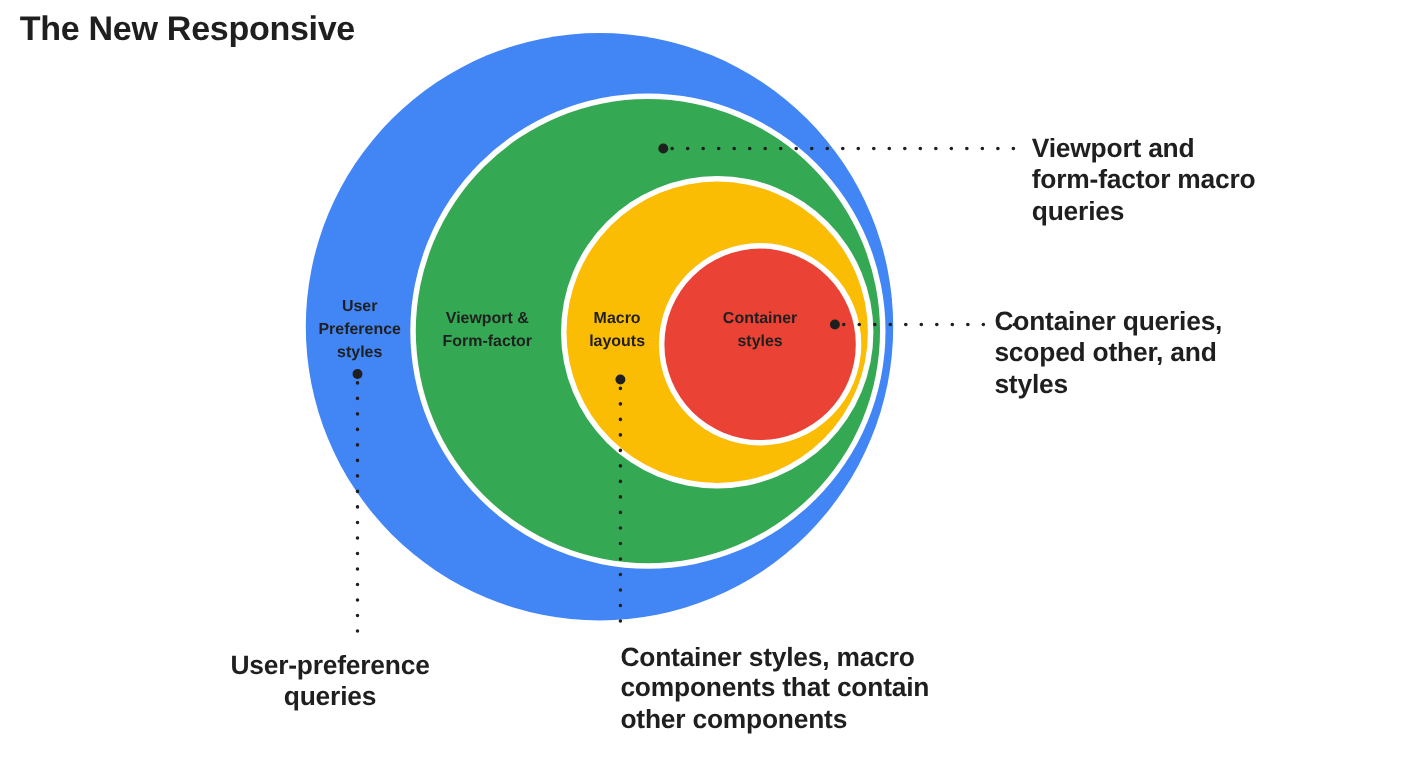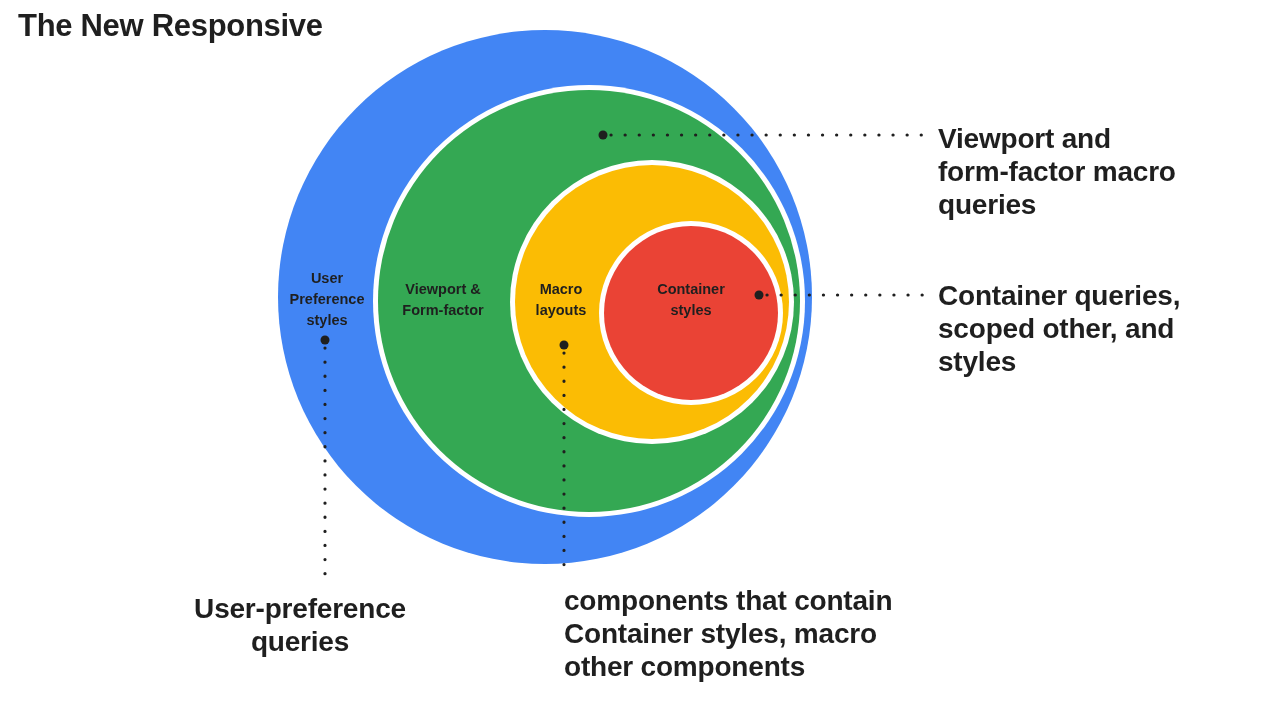--- a/index.html
+++ b/index.html
@@ -41,28 +41,28 @@
   .ring-label {
     font-family: "Liberation Sans", sans-serif;
     font-size: 14.5px;
     font-weight: bold;
     fill: #1f1f1f;
     text-anchor: middle;
     dominant-baseline: middle;
   }
   .callout {
     position: absolute;
-    font-size: 28px;
+    font-size: 24px;
     font-weight: bold;
     line-height: 1.18;
     letter-spacing: -0.2px;
     color: #1f1f1f;
   }
   #callout-viewport { left: 938px; top: 122px; width: 330px; }
-  #callout-container { left: 938px; top: 279px; width: 338px; }
+  #callout-container { left: 904px; top: 279px; width: 338px; }
   #callout-userpref { left: 150px; top: 592px; width: 300px; text-align: center; }
   #callout-macro   { left: 564px; top: 584px; width: 430px; }
 </style>
 </head>
 <body>
 
 <div class="page">
 
   <div id="title">The New Responsive</div>
 
@@ -133,18 +133,18 @@
     <div>scoped other, and</div>
     <div>styles</div>
   </div>
 
   <div class="callout" id="callout-userpref">
     <div>User-preference</div>
     <div>queries</div>
   </div>
 
   <div class="callout" id="callout-macro">
+    <div>Container styles, macro</div>
     <div>components that contain</div>
-    <div>Container styles, macro</div>
     <div>other components</div>
   </div>
 
 </div>
 
 </body></html>

